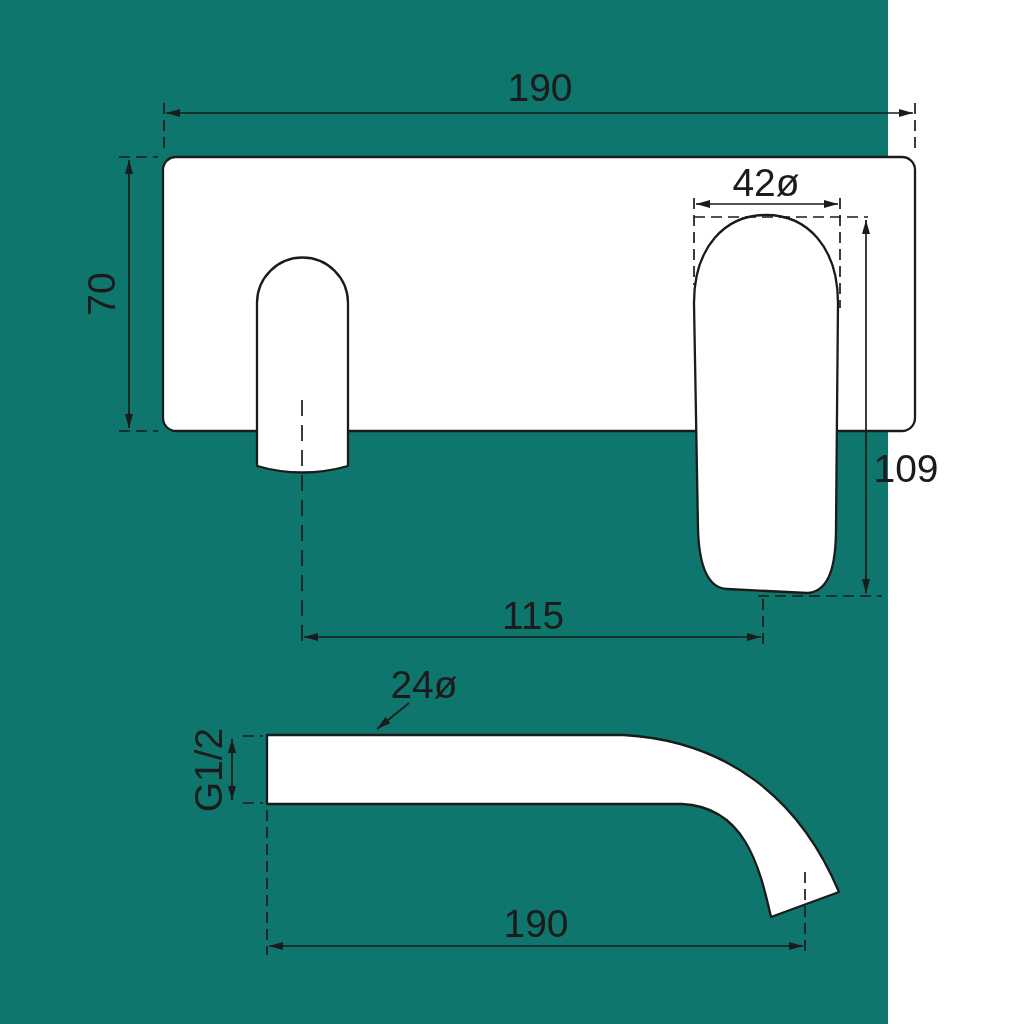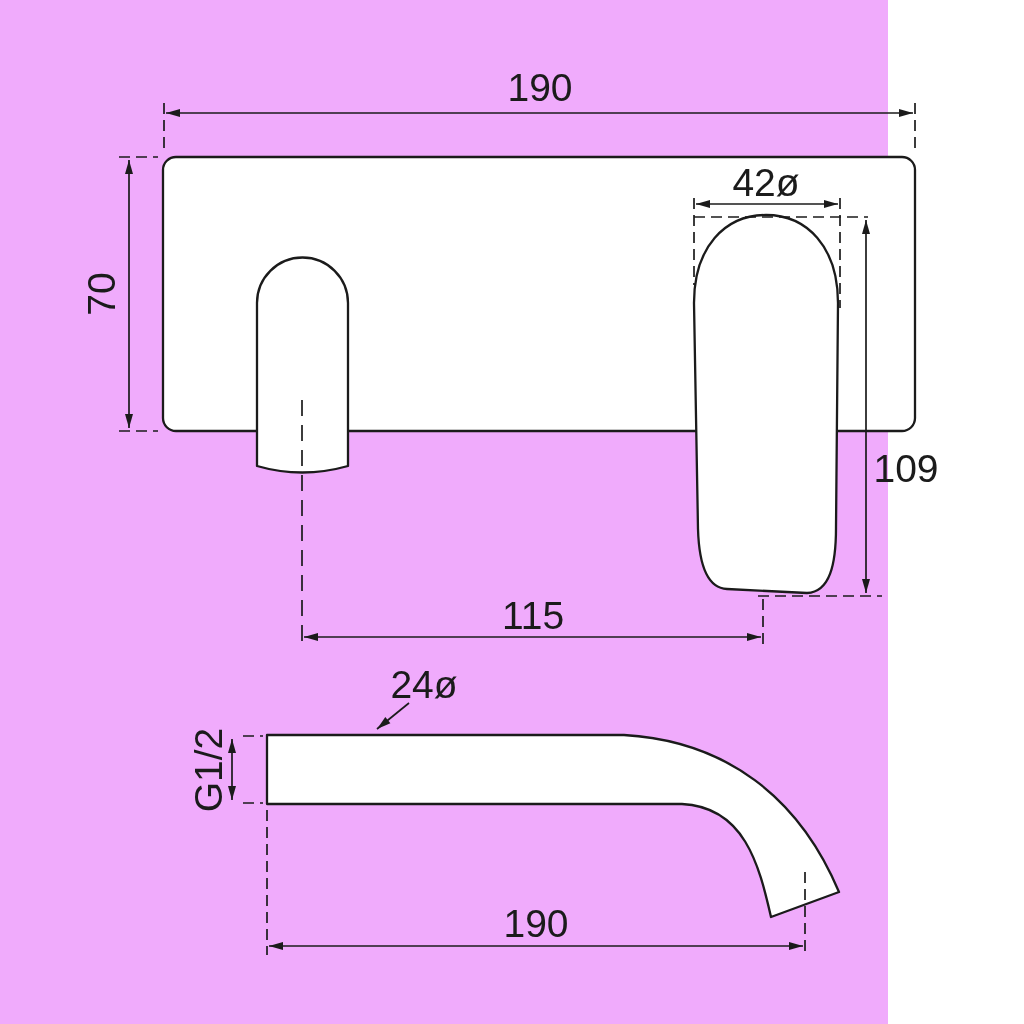--- a/index.html
+++ b/index.html
@@ -7,21 +7,21 @@
     padding: 0;
     background: #ffffff;
     width: 1024px;
     height: 1024px;
     overflow: hidden;
   }
   #stage {
     width: 888px;
     height: 1024px;
     position: relative;
-    background: #f0abfc;
+    background: #0f766e;
   }
   svg { display: block; }
   .obj {
     fill: #ffffff;
     stroke: #1b1b1b;
     stroke-width: 2.3;
     stroke-linejoin: round;
     stroke-linecap: round;
   }
   .dim {

